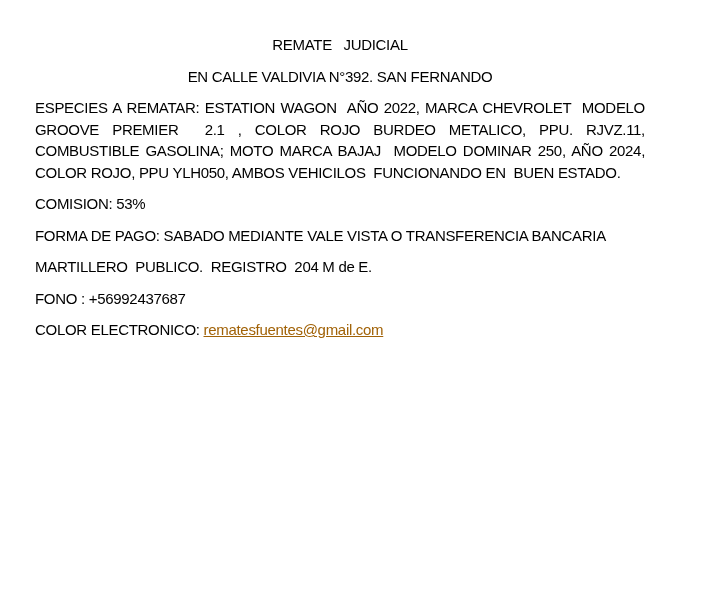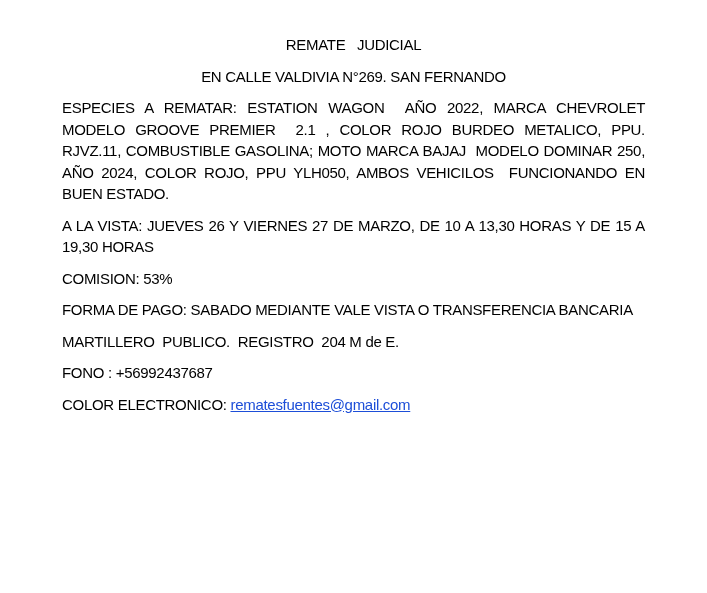--- a/index.html
+++ b/index.html
@@ -11,21 +11,21 @@
     width: 707px;
     height: 593px;
     overflow: hidden;
     font-family: "Liberation Sans", sans-serif;
     color: #000000;
   }
   .doc {
     box-sizing: border-box;
     width: 707px;
     height: 431px;
-    padding: 34px 62px 20px 62px;
+    padding: 34px 62px 20px 35px;
   }
   .doc p {
     margin: 0 0 10px 0;
     font-size: 15px;
     line-height: 21.5px;
     letter-spacing: -0.3px;
     text-align: justify;
     white-space: pre-wrap;
   }
   .doc p.center {
@@ -37,31 +37,30 @@
   }
 </style>
 </head>
 <body style="background: rgb(255, 255, 255); color: rgb(0, 0, 0);">
 
 <div class="doc" data-name="judicial-auction-notice">
 
   <p class="center" data-name="page-title">REMATE   JUDICIAL</p>
 
 
-  <p class="center" data-name="auction-location-line">EN CALLE VALDIVIA N°269. SAN FERNANDO</p>
+  <p class="center" data-name="auction-location-line">EN CALLE VALDIVIA N°392. SAN FERNANDO</p>
 
 
   <p data-name="paragraph-especies">ESPECIES A REMATAR: ESTATION WAGON  AÑO 2022, MARCA CHEVROLET  MODELO GROOVE PREMIER  2.1 , COLOR ROJO BURDEO METALICO, PPU. RJVZ.11, COMBUSTIBLE GASOLINA; MOTO MARCA BAJAJ  MODELO DOMINAR 250, AÑO 2024, COLOR ROJO, PPU YLH050, AMBOS VEHICILOS  FUNCIONANDO EN  BUEN ESTADO.</p>
 
-  <p data-name="paragraph-a-la-vista">A LA VISTA: JUEVES 26 Y VIERNES 27 DE MARZO, DE 10 A 13,30 HORAS Y DE 15 A 19,30 HORAS</p>
 
   <p data-name="paragraph-comision">COMISION: 53%</p>
 
   <p data-name="paragraph-forma-de-pago">FORMA DE PAGO: SABADO MEDIANTE VALE VISTA O TRANSFERENCIA BANCARIA</p>
 
 
   <p data-name="paragraph-martillero-registro">MARTILLERO  PUBLICO.  REGISTRO  204 M de E.</p>
 
   <p data-name="paragraph-fono">FONO : +56992437687</p>
 
-  <p data-name="paragraph-correo"><span data-name="email-label">COLOR ELECTRONICO: </span><a href="#" data-name="email-link" style="color: #1d4ed8;">rematesfuentes@gmail.com</a></p>
+  <p data-name="paragraph-correo"><span data-name="email-label">COLOR ELECTRONICO: </span><a href="#" data-name="email-link" style="color: #a16207;">rematesfuentes@gmail.com</a></p>
 
 </div>
 
 </body></html>

